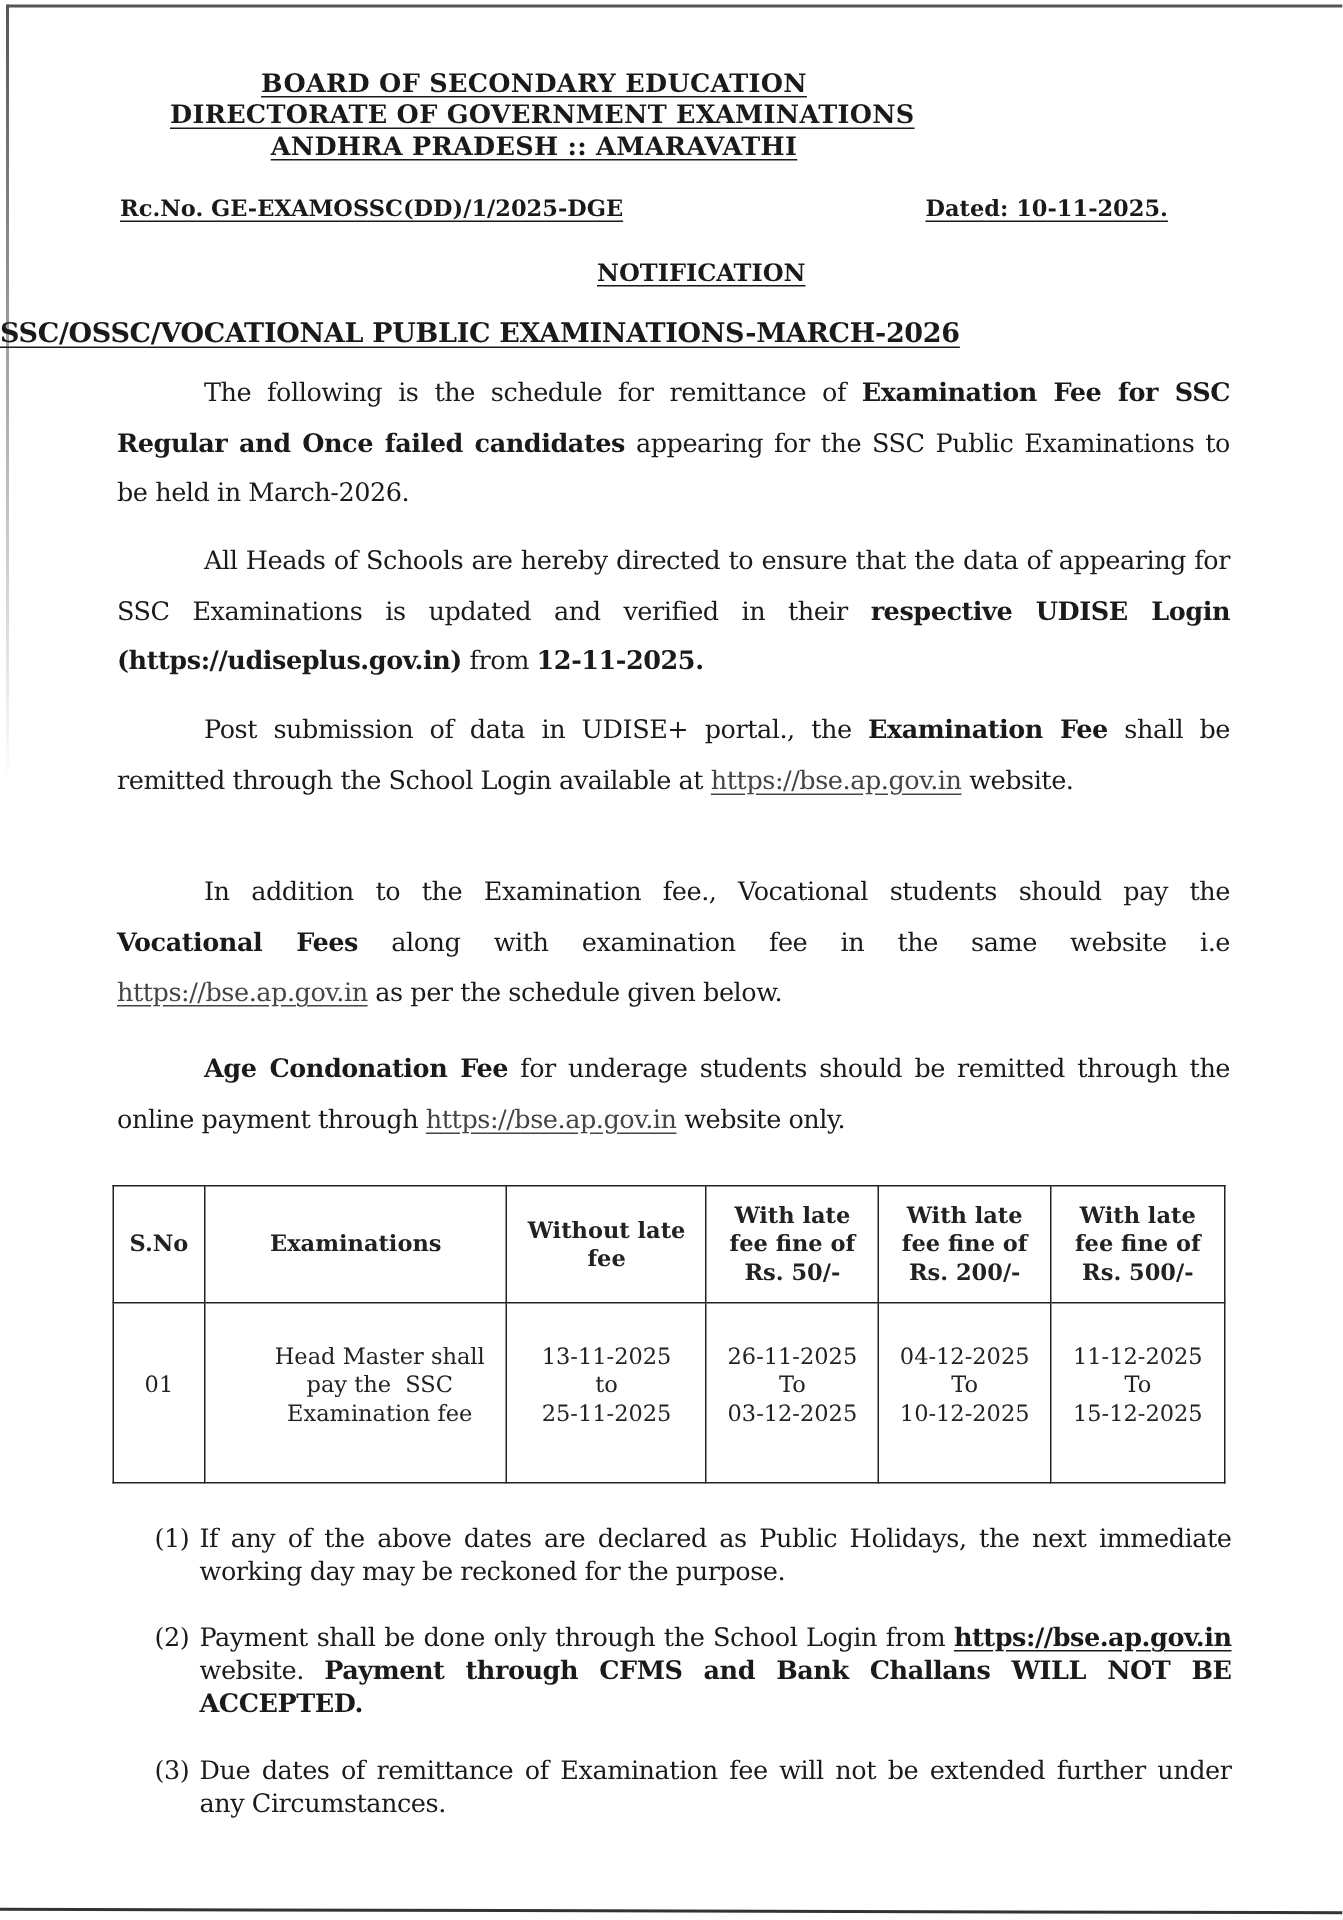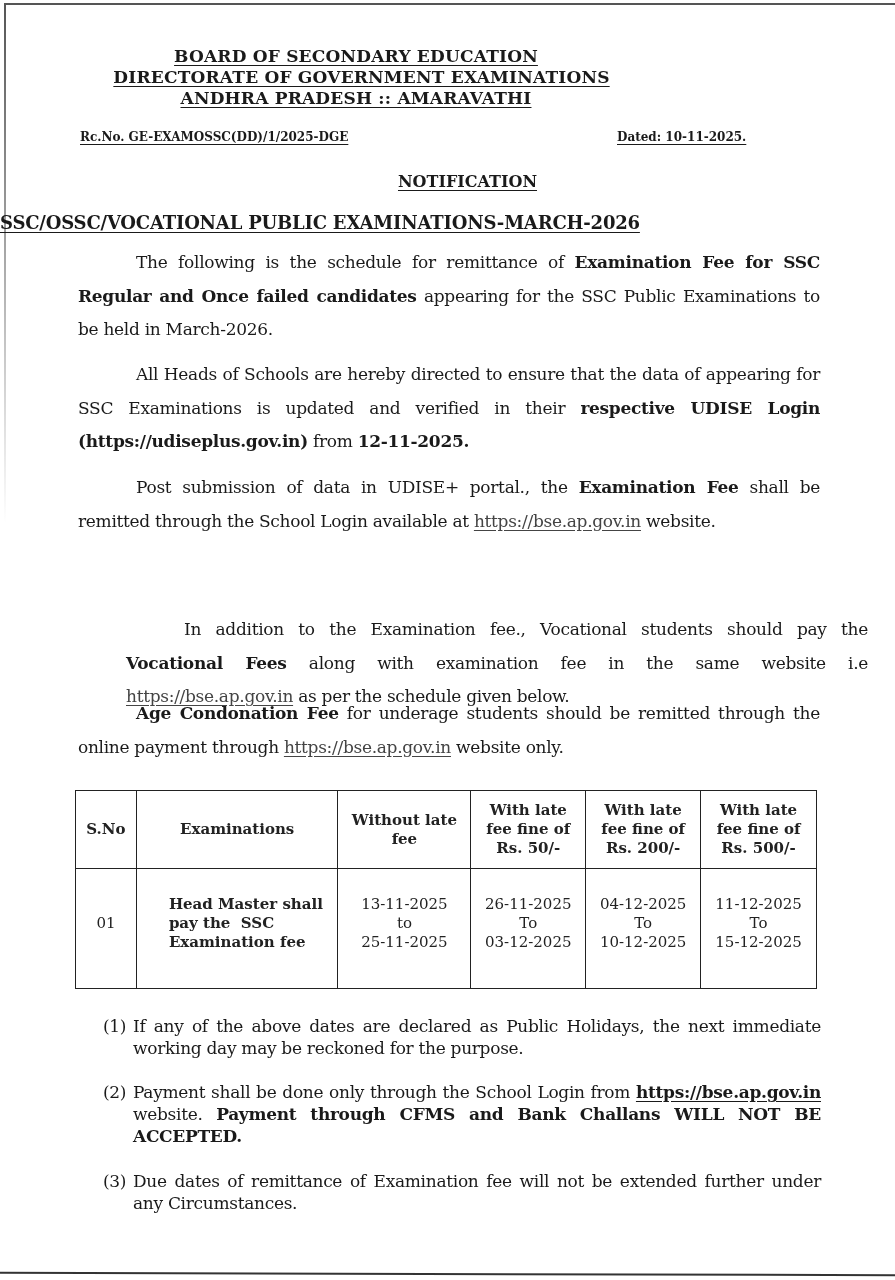--- a/index.html
+++ b/index.html
@@ -27,21 +27,21 @@
       position: absolute; left: 0; width: 712px; text-align: center;
       font-family: "DejaVu Serif", serif; font-weight: bold;
       font-size: 17px; letter-spacing: 0.2px; line-height: 21px;
     }
     .hdr span { text-decoration: underline; text-underline-offset: 3px; }
     .hdr1 { top: 46px; }
     .hdr2 { top: 67px; padding-left: 11px; }
     .hdr3 { top: 88px; }
 
     .refline {
-      position: absolute; top: 130px; font-weight: bold; font-size: 12px;
+      position: absolute; top: 130px; font-weight: bold; font-size: 15px;
       text-decoration: underline; text-underline-offset: 3px;
     }
     .ref-no { left: 80px; }
     .ref-date { left: 617px; }
 
     .notif-title {
       position: absolute; top: 172px; left: 0; width: 895px; text-align: center;
       font-weight: bold; font-size: 16px; text-decoration: underline; text-underline-offset: 3px; margin-left: 20px;
     }
     .notif-subject {
@@ -55,37 +55,37 @@
       font-family: "DejaVu Serif", serif; font-size: 17px; line-height: 33.5px;
       text-align: justify; text-align-last: left;
       letter-spacing: -0.3px;
     }
     .para .indent { display: inline-block; width: 58px; }
     .para b { font-weight: bold; }
     .link { text-decoration: underline; color: #444; text-underline-offset: 3px; }
     .p1 { top: 246px; }
     .p2 { top: 358px; }
     .p3 { top: 471px; }
-    .p4 { top: 613px; margin-left: 48px; }
+    .p4 { top: 579px; }
     .p5 { top: 697px; }
 
     table.sched {
       position: absolute; left: 75px; top: 790px; width: 742px;
       border-collapse: collapse; font-family: "DejaVu Serif", serif;
     }
     table.sched th, table.sched td {
       border: 1.5px solid #222; text-align: center; vertical-align: middle;
       font-size: 15px; line-height: 19px; color: #222;
     }
     table.sched th { height: 78px; font-weight: bold; font-size: 15px; }
     table.sched td { height: 120px; padding-bottom: 10px; }
     .c1 { width: 61px; } .c2 { width: 202px; } .c3 { width: 133px; }
     .c4 { width: 115px; } .c5 { width: 115px; } .c6 { width: 116px; }
     .particulars-cell { text-align: left !important; padding-left: 32px; }
-    .particulars-cell div { text-align: left; font-weight: bold; }
+    .particulars-cell div { text-align: center; }
 
     .notes {
       position: absolute; left: 103px; width: 718px;
       font-family: "DejaVu Serif", serif; font-size: 17px; line-height: 22px;
       letter-spacing: -0.3px;
     }
     .note {
       position: absolute; left: 0; width: 718px; display: flex;
     }
     .note-num { width: 30px; flex: none; }

